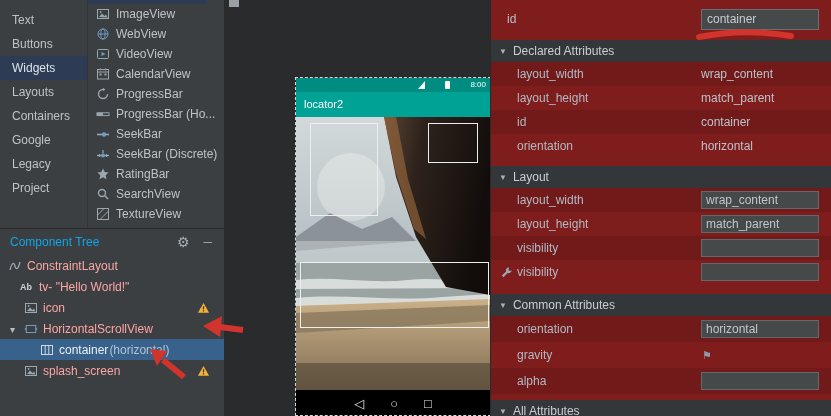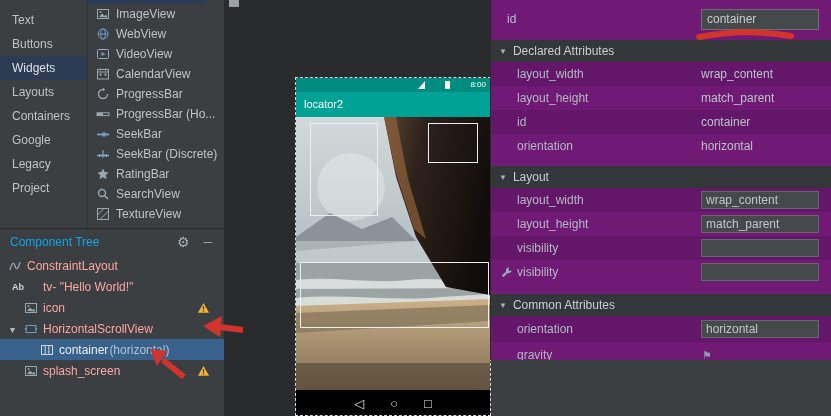--- a/index.html
+++ b/index.html
@@ -47,21 +47,21 @@
   .batt { width:5px; height:8px; background:#fff; border-radius:1px; }
   .ptime { color:#fff; font-size:8px; line-height:8px; }
   .pappbar { height:25px; background:var(--teal,#00a295); color:#fff; font-size:11px; line-height:25px; padding-left:8px; }
   .pcontent { position:relative; height:273px; overflow:hidden; }
   .pcontent svg { width:100%; height:100%; display:block; }
   .pnav { height:26px; background:#000; display:flex; align-items:center; justify-content:center; gap:26px; color:#e0e0e0; font-size:13px; }
   .sel-dashed { position:absolute; left:70px; top:77px; width:196px; height:339px; border:1px dashed #d9d9d9; pointer-events:none; }
   .selrect { position:absolute; border:1px solid #eceff1; pointer-events:none; }
 
   
-  #attrs { left:490px; top:0; width:341px; height:360px; background:#701a75; border-left:1px solid #2a2a2a; overflow:hidden; }
+  #attrs { left:490px; top:0; width:341px; height:416px; background:#7f1d1d; border-left:1px solid #2a2a2a; overflow:hidden; }
   .idrow { position:relative; height:40px; }
   .idrow .lbl { position:absolute; left:16px; top:12px; color:#b6c0c9; }
   .idbox { position:absolute; left:210px; top:9px; width:118px; height:21px; background:#45494a; border:1px solid #6b6f72; color:#c6cbd0; line-height:19px; padding-left:5px; }
   .sechdr { height:22px; background:#34373a; display:flex; align-items:center; padding-left:8px; color:#c9ced4; }
   .sechdr .tri { font-size:8px; color:#a9afb5; margin-right:6px; }
   .sechdr.s1 { margin-top:8px; }
   .sechdr.s2 { margin-top:10px; }
   .sechdr.s3 { margin-top:6px; }
   .arow { position:relative; height:24px; display:flex; align-items:center; padding-left:26px; }
   .rows.tall .arow { height:26px; }
@@ -216,21 +216,21 @@
     </div>
     <div id="treeitems">
         <div class="titem" style="padding-left: 8px;">
           <span class="icon">
             <svg viewBox="0 0 14 14">
               <path d="M2 11C4 3 6 3 7 7s3 4 5-4" fill="none" stroke="#9aa7b0" stroke-width="1.3"></path>
             </svg>
           </span>
           <span class="tlabel">ConstraintLayout</span>
         </div>
-        <div class="titem" style="padding-left: 12px; gap: 12px;">
+        <div class="titem" style="padding-left: 20px;">
           <span class="icon">
             <span class="ab">Ab</span>
           </span>
           <span class="tlabel">tv- "Hello World!"</span>
         </div>
         <div class="titem" style="padding-left: 24px; align-items: center;">
           <span class="icon">
             <svg viewBox="0 0 14 14">
               <rect x="1.5" y="2.5" width="11" height="9" fill="none" stroke="#9aa7b0"></rect>
               <path d="M3 10l3-3.5L8.5 9l1.5-1.5 1.5 3z" fill="#9aa7b0"></path>

